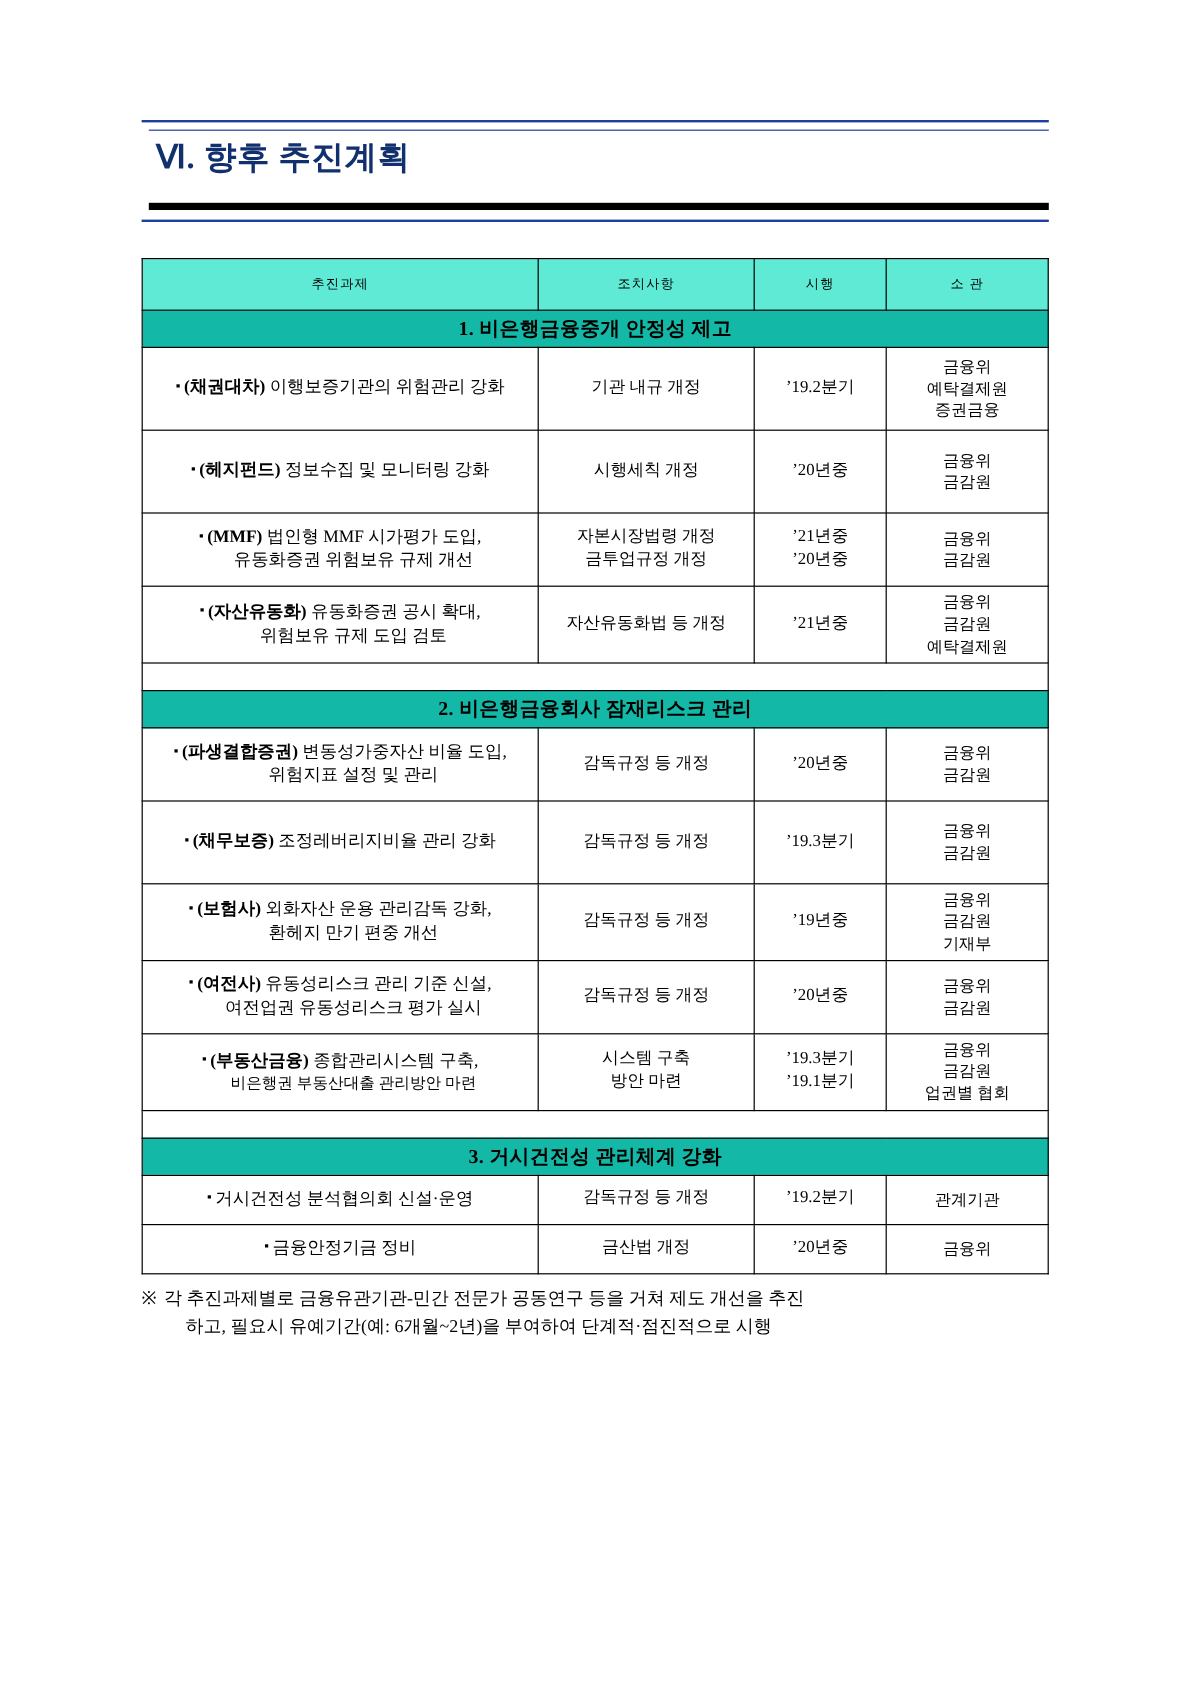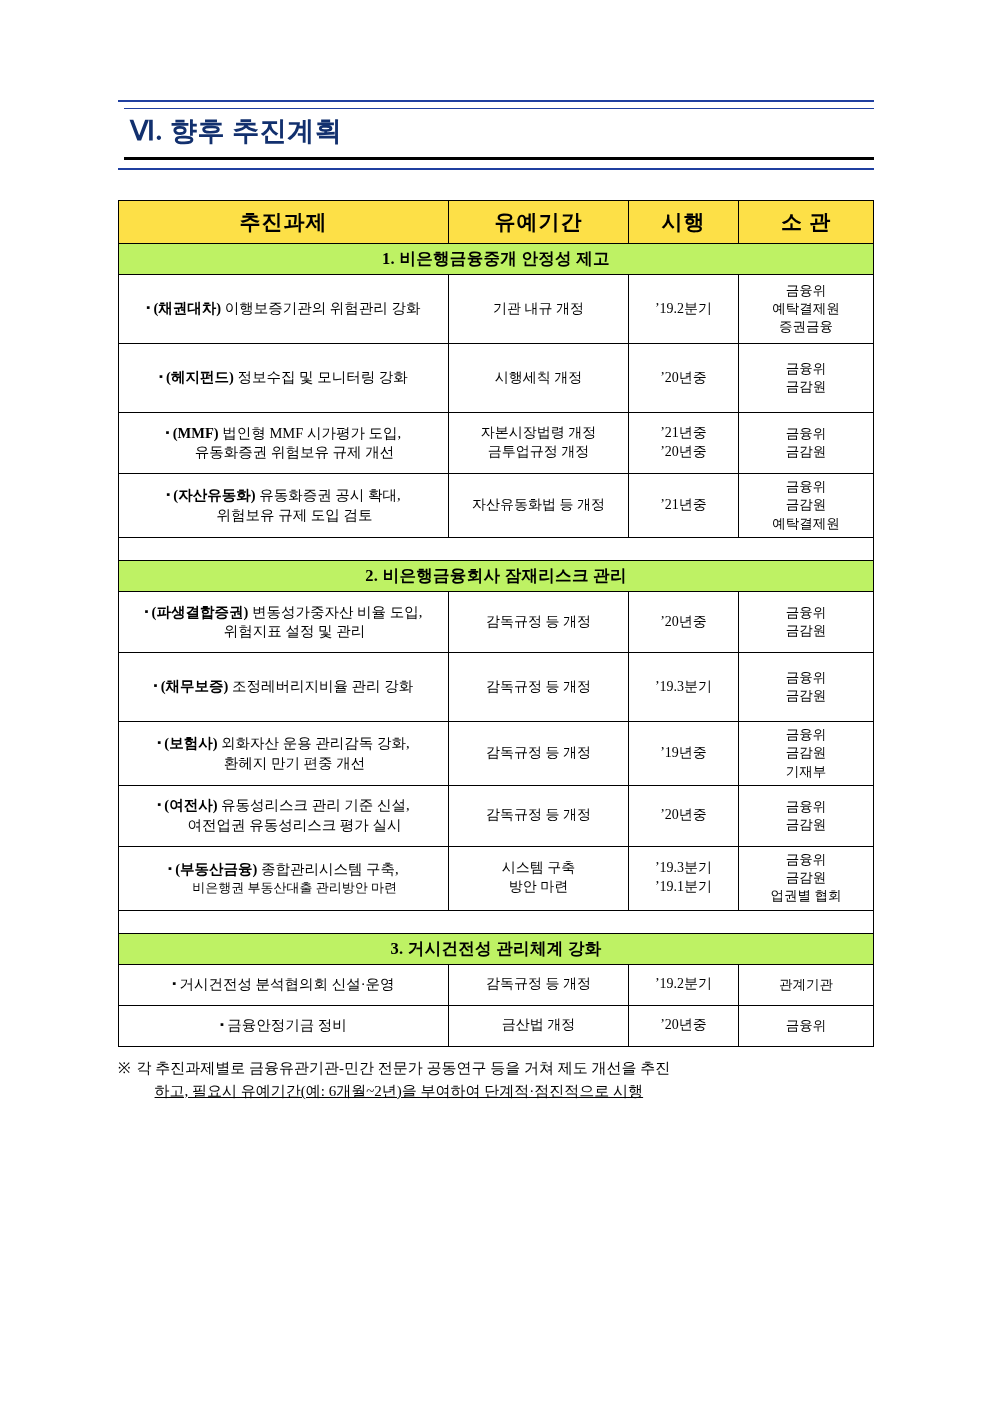--- a/index.html
+++ b/index.html
@@ -23,22 +23,22 @@
   }
   
   .heading-block {
     border-top: 2px solid #1f3fa0;
     border-bottom: 2px solid #1f3fa0;
     padding: 6px 0 8px 6px;
     margin-bottom: 30px;
   }
   .heading-block .inner {
     border-top: 1px solid #1f3fa0;
-    border-bottom: 3px solid #000000;
-    padding: 4px 0 8px 6px;
+    border-bottom: 6px solid #000000;
+    padding: 4px 0 20px 6px;
   }
   .heading-text {
     font-size: 27px;
     font-weight: bold;
     color: #12306e;
     letter-spacing: 0.5px;
     font-family: "Liberation Serif", serif;
   }
   
   table.plan {
@@ -48,23 +48,23 @@
     font-size: 14.5px;
   }
   table.plan td, table.plan th {
     border: 1px solid #000000;
     padding: 4px 4px;
     vertical-align: middle;
     text-align: center;
     line-height: 1.35;
   }
   thead th {
-    background: #fde047;
-    font-weight: bold;
-    font-size: 21px;
+    background: #5eead4;
+    font-weight: normal;
+    font-size: 11px;
     height: 34px;
     letter-spacing: 1px;
   }
   td.task {
     text-align: left;
     padding-left: 12px;
     line-height: 1.45;
   }
   td.task .line2 {
     display: block;
@@ -75,21 +75,21 @@
   }
   .bullet {
     font-size: 11px;
     vertical-align: 2px;
     padding-right: 3px;
   }
   .bold {
     font-weight: bold;
   }
   .sec-row td {
-    background: #bef264;
+    background: #14b8a6;
     text-align: left;
     font-weight: bold;
     font-size: 16.5px;
     padding: 6px 0 6px 10px;
     border-top: 2px solid #000;
     border-bottom: 1px solid #000;
     letter-spacing: 0.3px;
   }
   .spacer td {
     border: none;
@@ -108,21 +108,20 @@
     font-size: 15px;
     line-height: 1.55;
     display: flex;
   }
   .footnote .mark {
     padding-right: 6px;
   }
   .footnote .body .l2 {
     display: block;
     padding-left: 18px;
-    text-decoration: underline;
   }
   .pagenum {
     position: absolute;
     bottom: 55px;
     left: 0;
     width: 992px;
     text-align: center;
     font-size: 15px;
   }
 </style>
@@ -140,21 +139,21 @@
   <table class="plan">
     <colgroup>
       <col style="width:330px">
       <col style="width:180px">
       <col style="width:110px">
       <col style="width:135px">
     </colgroup>
     <thead>
       <tr>
         <th>추진과제</th>
-        <th>유예기간</th>
+        <th>조치사항</th>
         <th>시행</th>
         <th>소 관</th>
       </tr>
     </thead>
     <tbody id="tbody">
         <tr class="sec-row">
           <td colspan="4">1. 비은행금융중개 안정성 제고</td>
         </tr>
         <tr class="tall-row2">
           <td class="task"><span class="bullet">▪</span><span class="bold">(채권대차)</span><span> 이행보증기관의 위험관리 강화</span></td>

